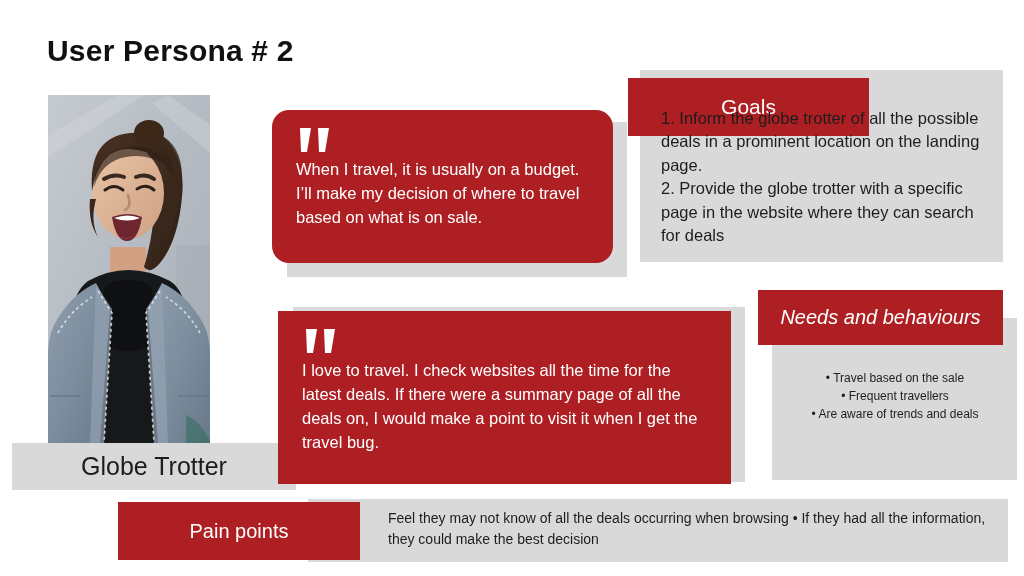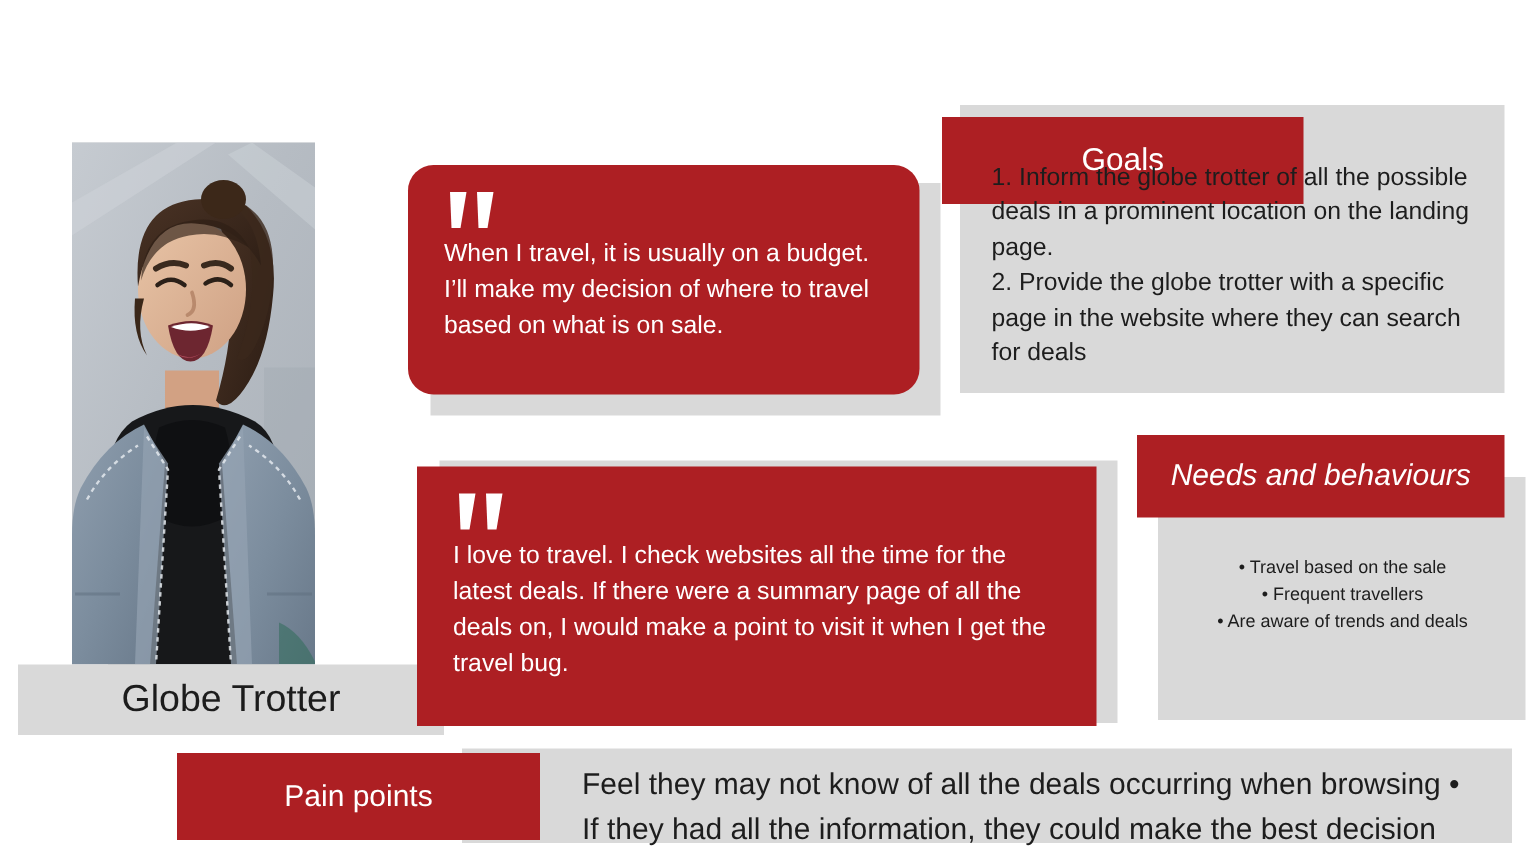--- a/index.html
+++ b/index.html
@@ -85,28 +85,29 @@
 
   
   .pain-panel { left:308px; top:499px; width:700px; height:63px; }
   .pain-header {
     left:118px; top:502px; width:242px; height:58px;
     display:flex; align-items:center; justify-content:center;
   }
   .pain-header span { color:#ffffff; font-size:20px; }
   .pain-body {
     position:absolute; left:388px; top:508px; width:600px;
-    font-size:20px; line-height:1.5; color:#1d1d1d;
+    font-size:14px; line-height:1.5; color:#1d1d1d;
   }
 </style>
 </head>
 <body>
 
 <div class="slide">
 
+  <div class="page-title">User Persona # 2</div>
 
   <div class="photo-frame">
     <svg class="photo-svg" viewBox="0 0 162 348" preserveAspectRatio="xMidYMid slice">
       <defs>
         <linearGradient id="bgGrad" x1="0" y1="0" x2="1" y2="1">
           <stop offset="0%" stop-color="#c6cbd1"></stop>
           <stop offset="45%" stop-color="#b6bcc3"></stop>
           <stop offset="100%" stop-color="#a9b0b8"></stop>
         </linearGradient>
         <linearGradient id="skinGrad" x1="0" y1="0" x2="1" y2="1">

